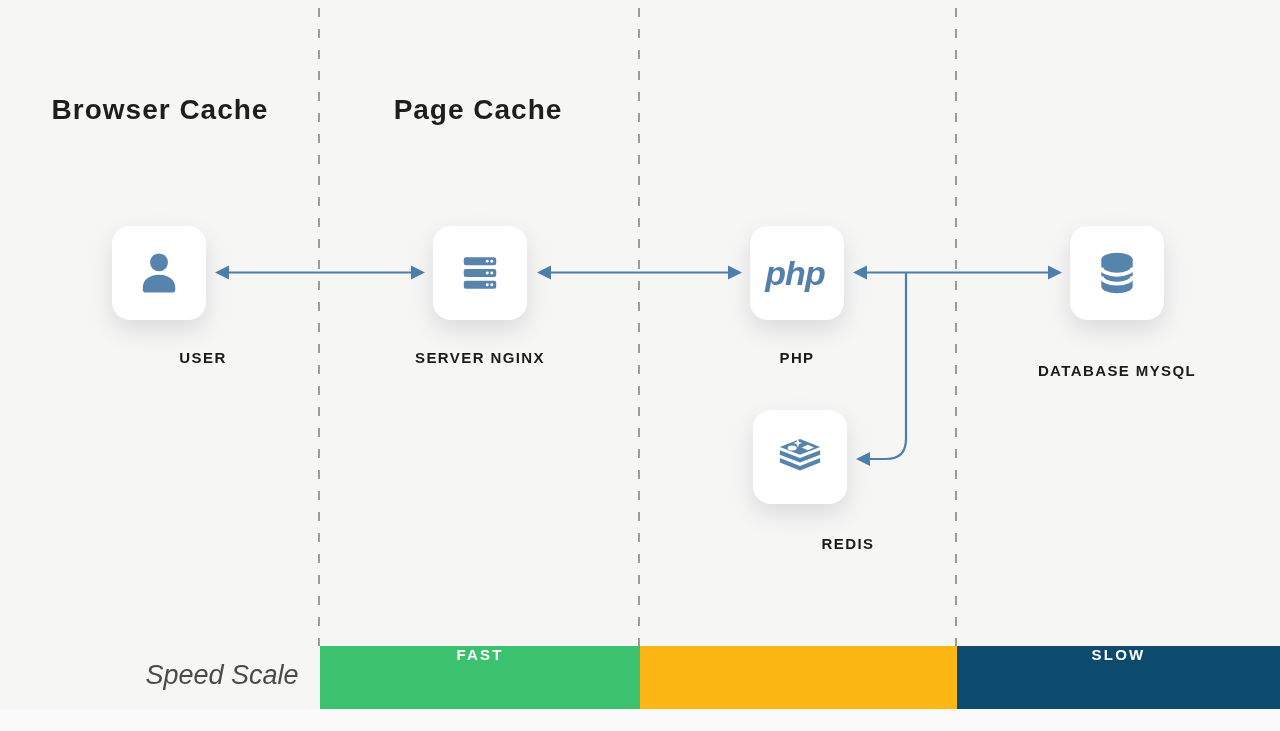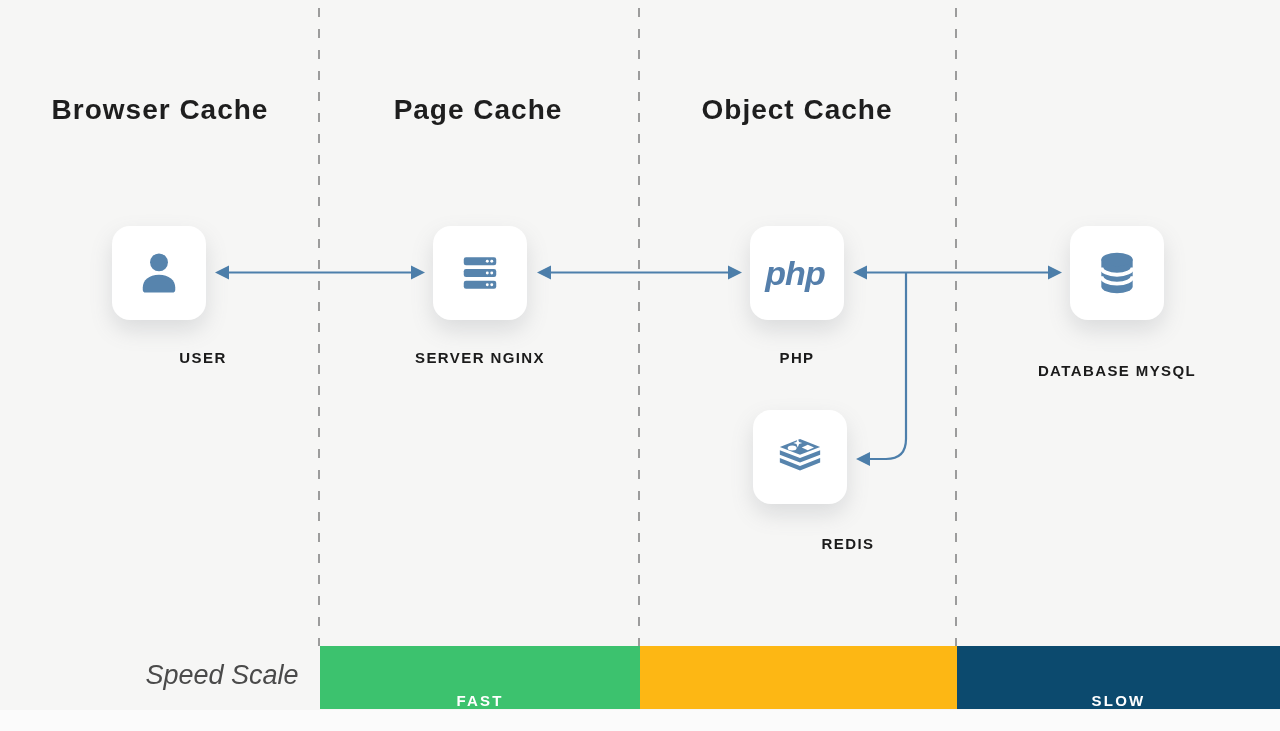--- a/index.html
+++ b/index.html
@@ -58,41 +58,40 @@
   
   svg.connectors { position:absolute; left:0; top:0; pointer-events:none; }
 
   
   .speed-label {
     position:absolute; left:222px; top:660px; transform:translateX(-50%);
     font-size:27px; font-style:italic; color:#4a4a4a; white-space:nowrap;
   }
   .speed-bar { position:absolute; top:646px; left:320px; width:960px; height:63px; display:flex; }
   .seg {
-    height:63px; display:flex; align-items:flex-end; justify-content:center;
+    height:63px; display:flex; align-items:flex-start; justify-content:center;
     color:#ffffff; font-size:15px; font-weight:700; letter-spacing:2.2px;
   }
   .seg-fast { width:320px; } .seg-mid { width:317px; } .seg-slow { width:323px; }
 
   .bottom-strip {
     position:absolute; left:0; top:710px; width:1280px; height:21px; background:#fbfbfb;
   }
 </style>
 </head>
 <body>
 
 <div class="canvas">
 
   <div class="vdash d1"></div>
   <div class="vdash d2"></div>
   <div class="vdash d3"></div>
 
   <div class="section-title t1">Browser Cache</div>
   <div class="section-title t2">Page Cache</div>
-  <div class="section-title t3">Object Cache</div>
 
   <svg class="connectors" width="1280" height="731" viewBox="0 0 1280 731">
     <g stroke="#4d7fab" stroke-width="2.2" fill="#4d7fab">
 
       <g>
         <line x1="228" y1="272.5" x2="412" y2="272.5"></line>
         <polygon points="215,272.5 229,265.5 229,279.5" stroke="none"></polygon>
         <polygon points="425,272.5 411,265.5 411,279.5" stroke="none"></polygon>
       </g>
 

